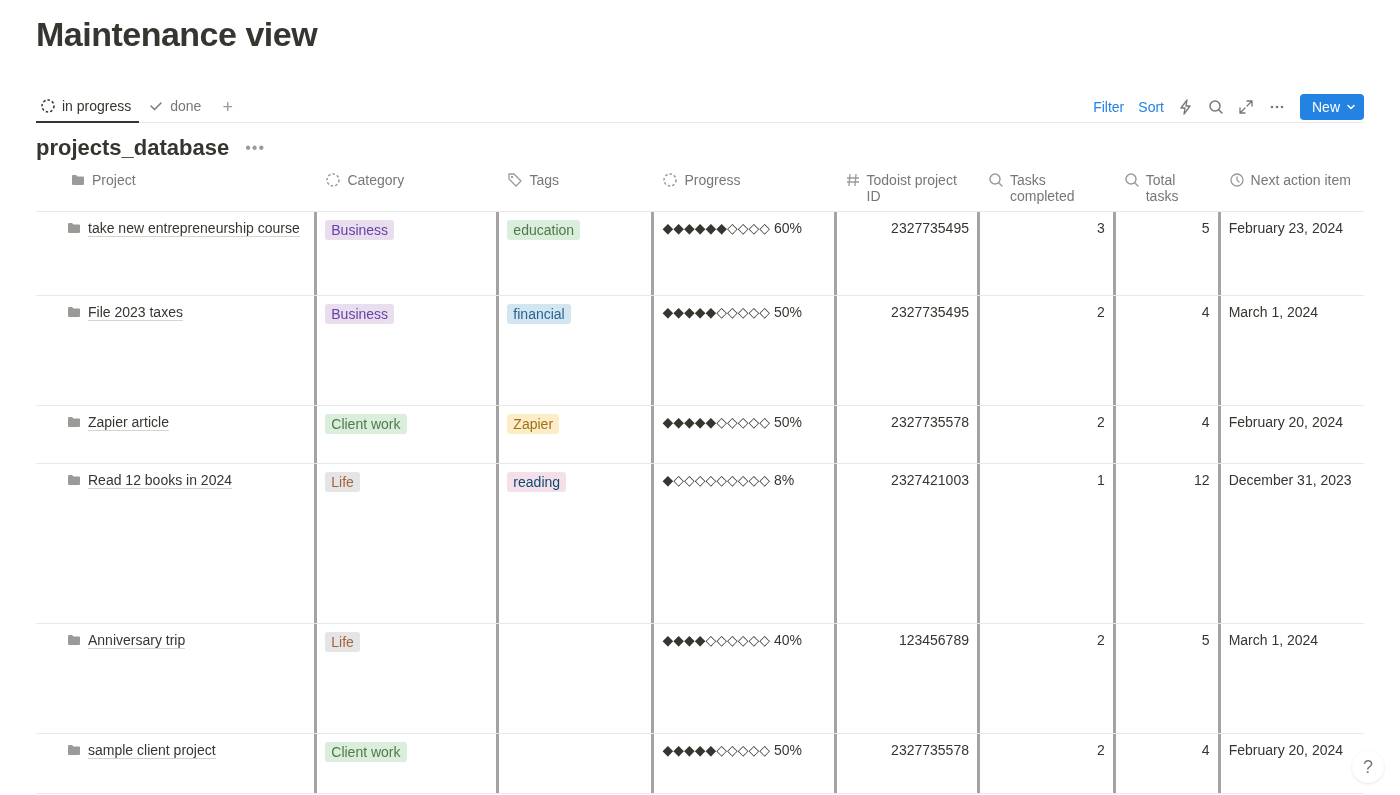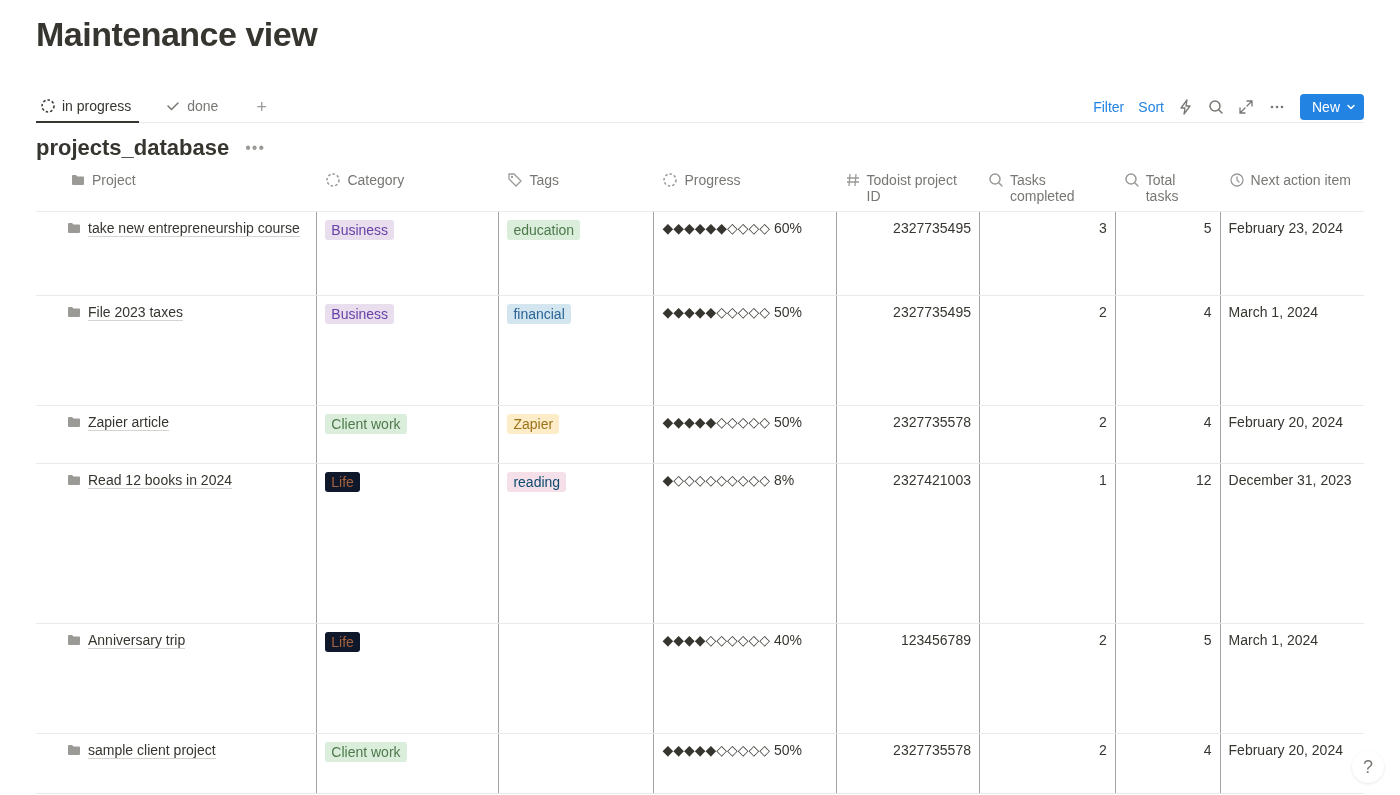--- a/index.html
+++ b/index.html
@@ -19,21 +19,21 @@
 }
 .tabs-row {
   display: flex;
   align-items: center;
   justify-content: space-between;
   border-bottom: 1px solid #e9e9e7;
 }
 .tabs-left {
   display: flex;
   align-items: center;
-  gap: 22px;
+  gap: 5px;
 }
 .tab {
   display: flex;
   align-items: center;
   gap: 6px;
   padding: 6px 8px 8px 4px;
   color: #787774;
   cursor: pointer;
   font-size: 14px;
   position: relative;
@@ -119,21 +119,21 @@
   border-right: 1px solid transparent;
   cursor: pointer;
 }
 .data-row {
   display: flex;
   border-bottom: 1px solid #e9e9e7;
   min-height: 40px;
 }
 .cell {
   padding: 8px 8px;
-  border-right: 1px solid #a3a3a3;
+  border-right: 3px solid #a3a3a3;
   font-size: 14px;
   display: flex;
   align-items: flex-start;
 }
 .cell:last-child { border-right: none; }
 .c-project { width: 290px; padding-left: 30px; gap: 6px; }
 .c-category { width: 188px; }
 .c-tags { width: 160px; }
 .c-progress { width: 188px; }
 .c-pid { width: 148px; justify-content: flex-end; }
@@ -144,21 +144,21 @@
 .header-row .c-pid, .header-row .c-tcomp, .header-row .c-ttotal { justify-content: flex-start; }
 .project-link { border-bottom: 1px solid #d4d4d2; cursor: pointer; }
 .tag {
   display: inline-block;
   padding: 2px 6px;
   border-radius: 3px;
   font-size: 14px;
 }
 .tag-business { background: #e8deee; color: #6940a5; }
 .tag-clientwork { background: #dbeddb; color: #4e7a4c; }
-.tag-life { background: #0f172a; color: #a6623f; }
+.tag-life { background: #e5e5e5; color: #a6623f; }
 .tag-education { background: #dbeddb; color: #4e7a4c; }
 .tag-financial { background: #d3e5ef; color: #2a6496; }
 .tag-zapier { background: #fdecc8; color: #9d7118; }
 .tag-reading { background: #f5e0e9; color: #0c4a6e; }
 .number-cell { color: #37352f; }
 .folder-icon { color: #9b9a97; }
 .help-btn {
   position: fixed;
   bottom: 12px;
   right: 16px;

